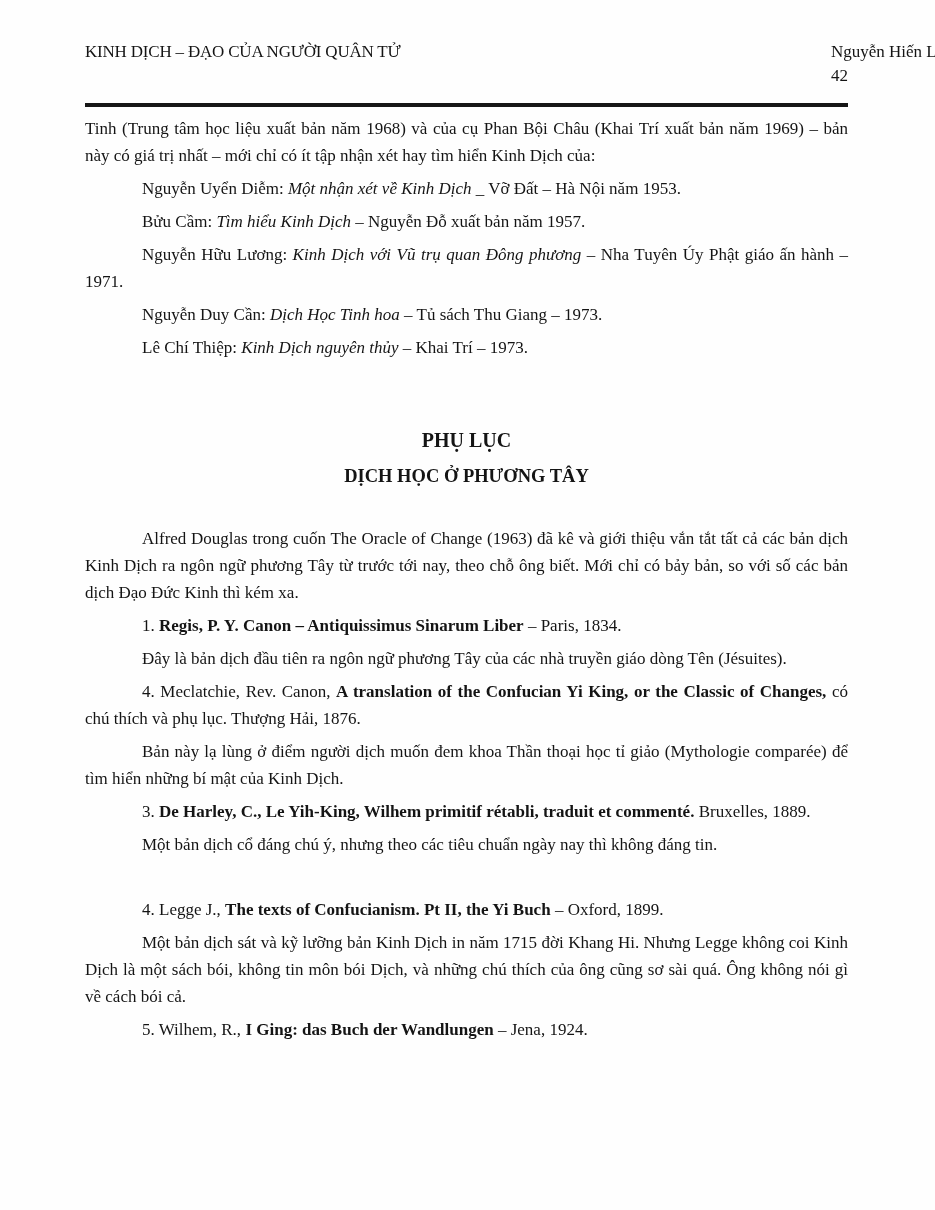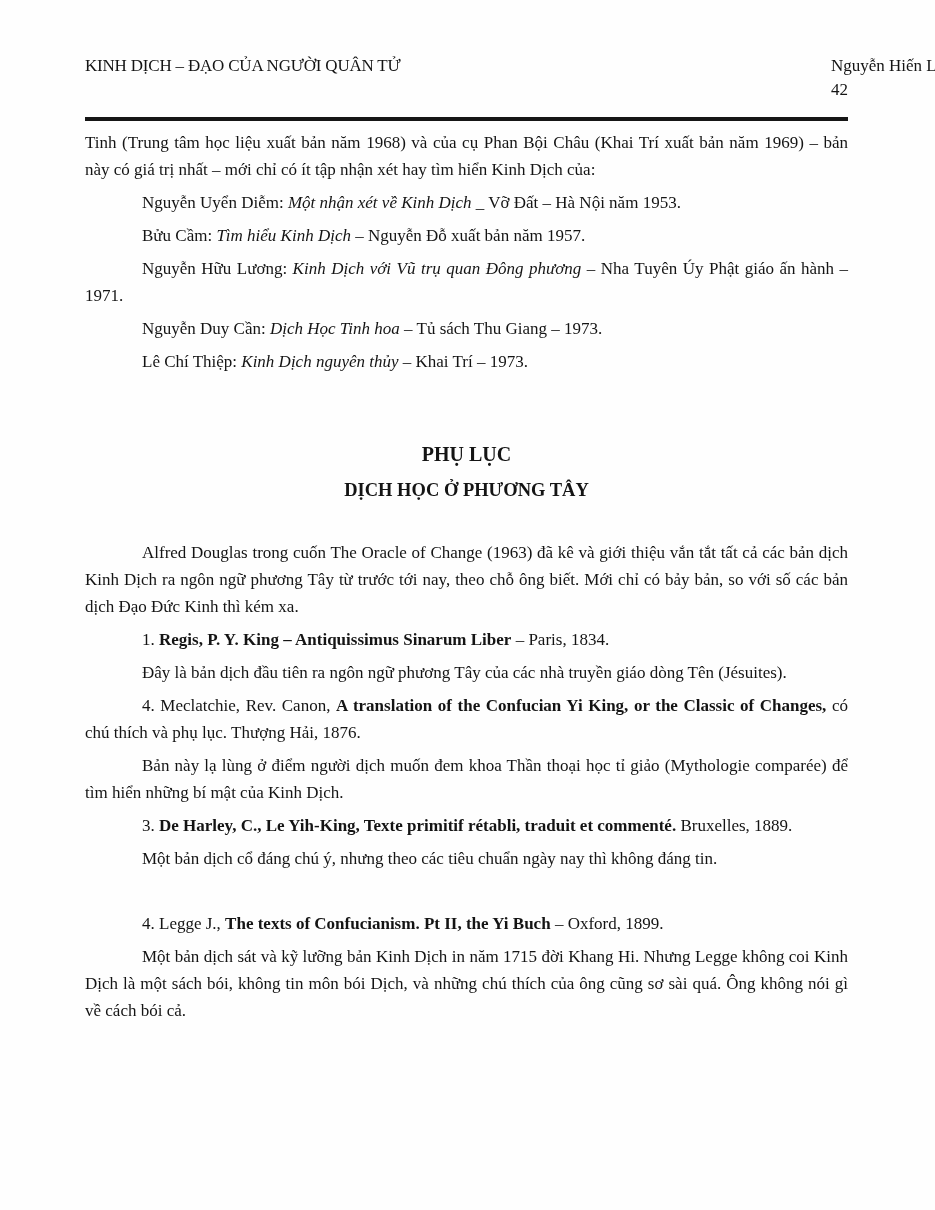--- a/index.html
+++ b/index.html
@@ -10,21 +10,21 @@
   .page {
     position: relative;
     width: 935px;
     height: 1210px;
     box-sizing: border-box;
     margin: 0 auto;
     background: #fefefe;
     color: #141414;
     font-family: "Liberation Serif", "DejaVu Serif", serif;
     font-size: 17px;
-    padding: 54px 87px 0 85px;
+    padding: 40px 87px 0 85px;
     overflow: hidden;
   }
   .page-header {
     display: flex;
     justify-content: space-between;
     align-items: baseline;
     line-height: 24px;
   }
   .page-header .left-title {
     letter-spacing: -0.2px;
@@ -112,27 +112,28 @@
 
     <p class="indent"><span>Lê Chí Thiệp: </span><span class="italic">Kinh Dịch nguyên thủy</span><span> – Khai Trí – 1973.</span></p>
 
     <div class="headings">
       <div class="heading-1">PHỤ LỤC</div>
       <div class="heading-2">DỊCH HỌC Ở PHƯƠNG TÂY</div>
     </div>
 
     <p class="indent appendix-intro">Alfred Douglas trong cuốn The Oracle of Change (1963) đã kê và giới thiệu vắn tắt tất cả các bản dịch Kinh Dịch ra ngôn ngữ phương Tây từ trước tới nay, theo chỗ ông biết. Mới chỉ có bảy bản, so với số các bản dịch Đạo Đức Kinh thì kém xa.</p>
 
-    <p class="indent"><span>1. </span><span class="bold">Regis, P. Y. King – Antiquissimus Sinarum Liber</span><span> – Paris, 1834.</span></p>
+    <p class="indent"><span>1. </span><span class="bold">Regis, P. Y. Canon – Antiquissimus Sinarum Liber</span><span> – Paris, 1834.</span></p>
     <p class="indent">Đây là bản dịch đầu tiên ra ngôn ngữ phương Tây của các nhà truyền giáo dòng Tên (Jésuites).</p>
 
     <p class="indent"><span>4. Meclatchie, Rev. Canon, </span><span class="bold">A translation of the Confucian Yi King, or the Classic of Changes,</span><span> có chú thích và phụ lục. Thượng Hải, 1876.</span></p>
     <p class="indent">Bản này lạ lùng ở điểm người dịch muốn đem khoa Thần thoại học tỉ giảo (Mythologie comparée) để tìm hiển những bí mật của Kinh Dịch.</p>
 
-    <p class="indent"><span>3. </span><span class="bold">De Harley, C., Le Yih-King, Texte primitif rétabli, traduit et commenté.</span><span> Bruxelles, 1889.</span></p>
+    <p class="indent"><span>3. </span><span class="bold">De Harley, C., Le Yih-King, Wilhem primitif rétabli, traduit et commenté.</span><span> Bruxelles, 1889.</span></p>
     <p class="indent">Một bản dịch cổ đáng chú ý, nhưng theo các tiêu chuẩn ngày nay thì không đáng tin.</p>
 
     <p class="indent gap-before"><span>4. Legge J., </span><span class="bold">The texts of Confucianism. Pt II, the Yi Buch</span><span> – Oxford, 1899.</span></p>
     <p class="indent">Một bản dịch sát và kỹ lưỡng bản Kinh Dịch in năm 1715 đời Khang Hi. Nhưng Legge không coi Kinh Dịch là một sách bói, không tin môn bói Dịch, và những chú thích của ông cũng sơ sài quá. Ông không nói gì về cách bói cả.</p>
 
+    <p class="indent"><span>5. Wilhem, R., </span><span class="bold">I Ging: das Buch der Wandlungen</span><span> – Jena, 1924.</span></p>
 
   </div>
 </div>
 
 </body></html>

